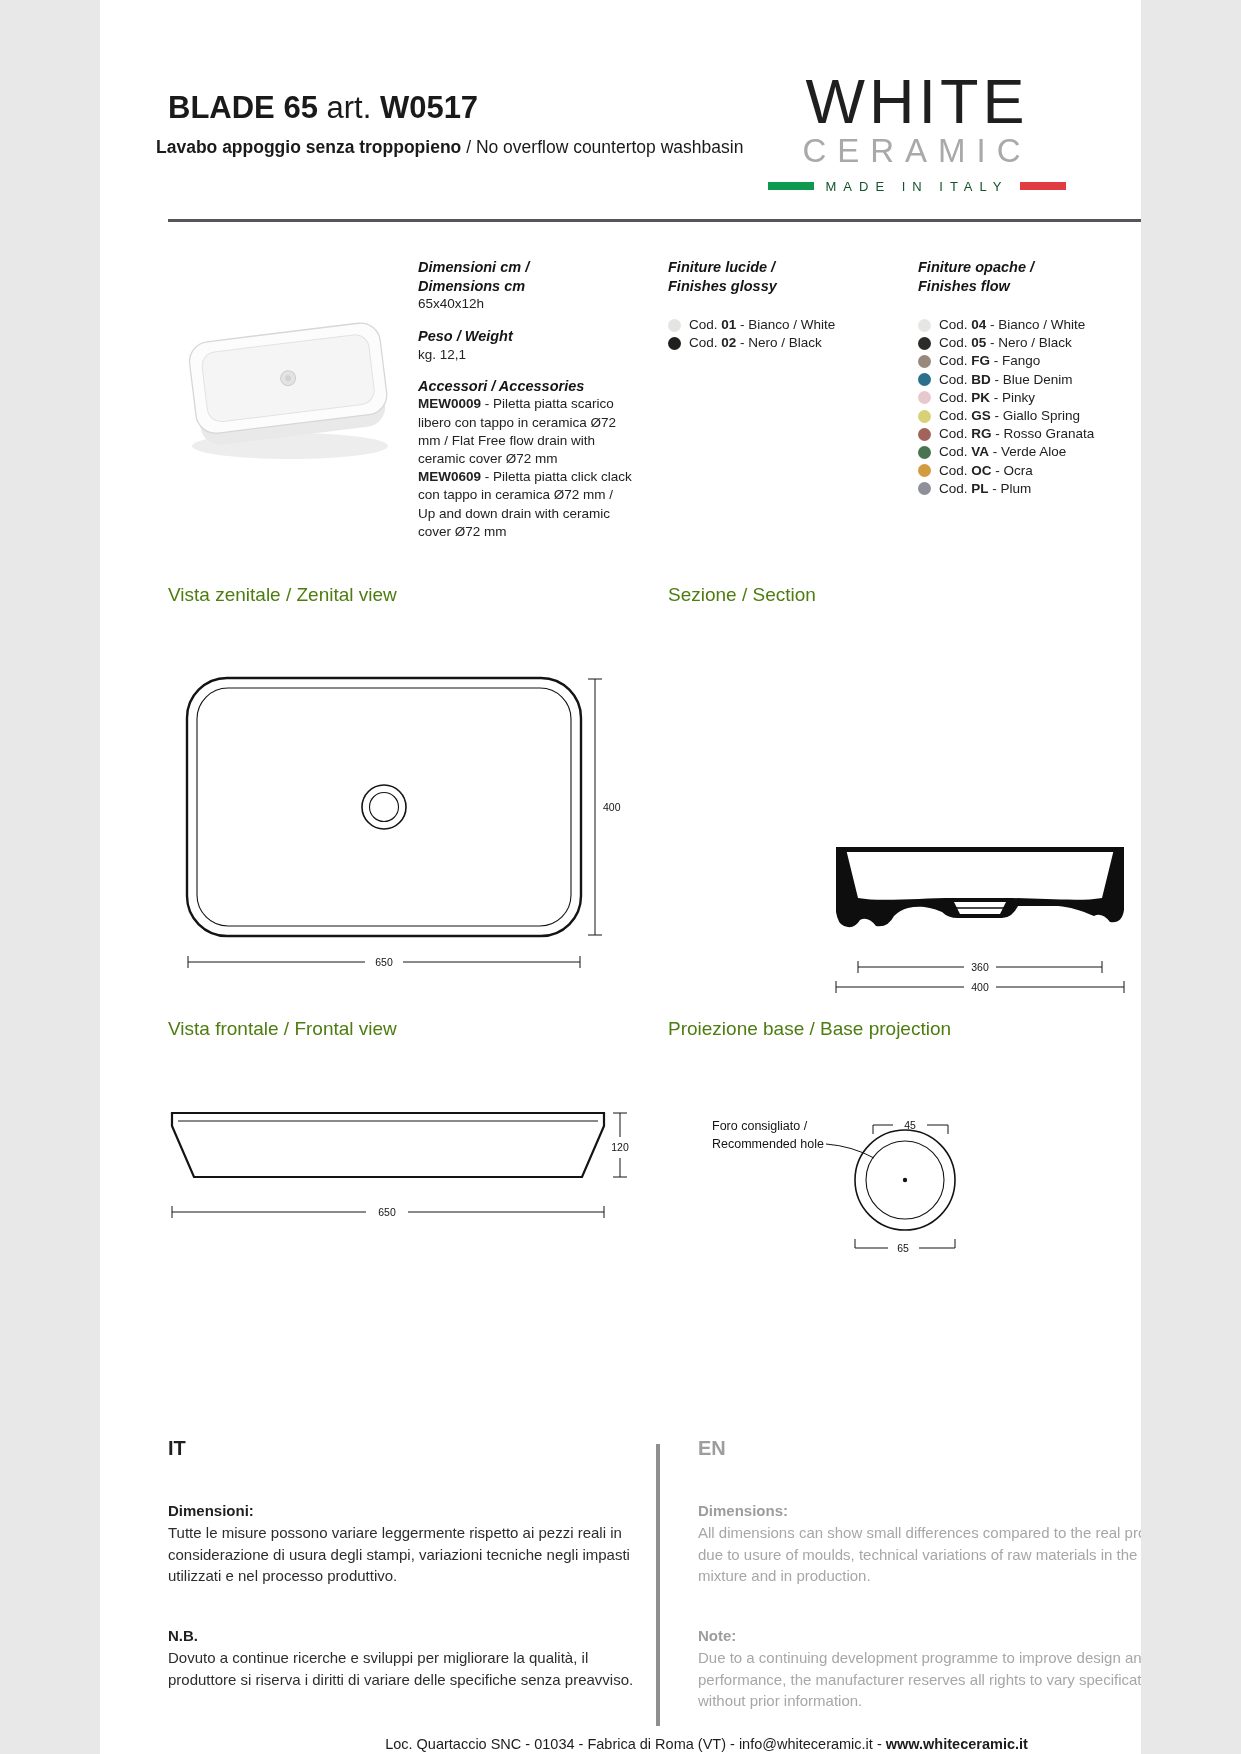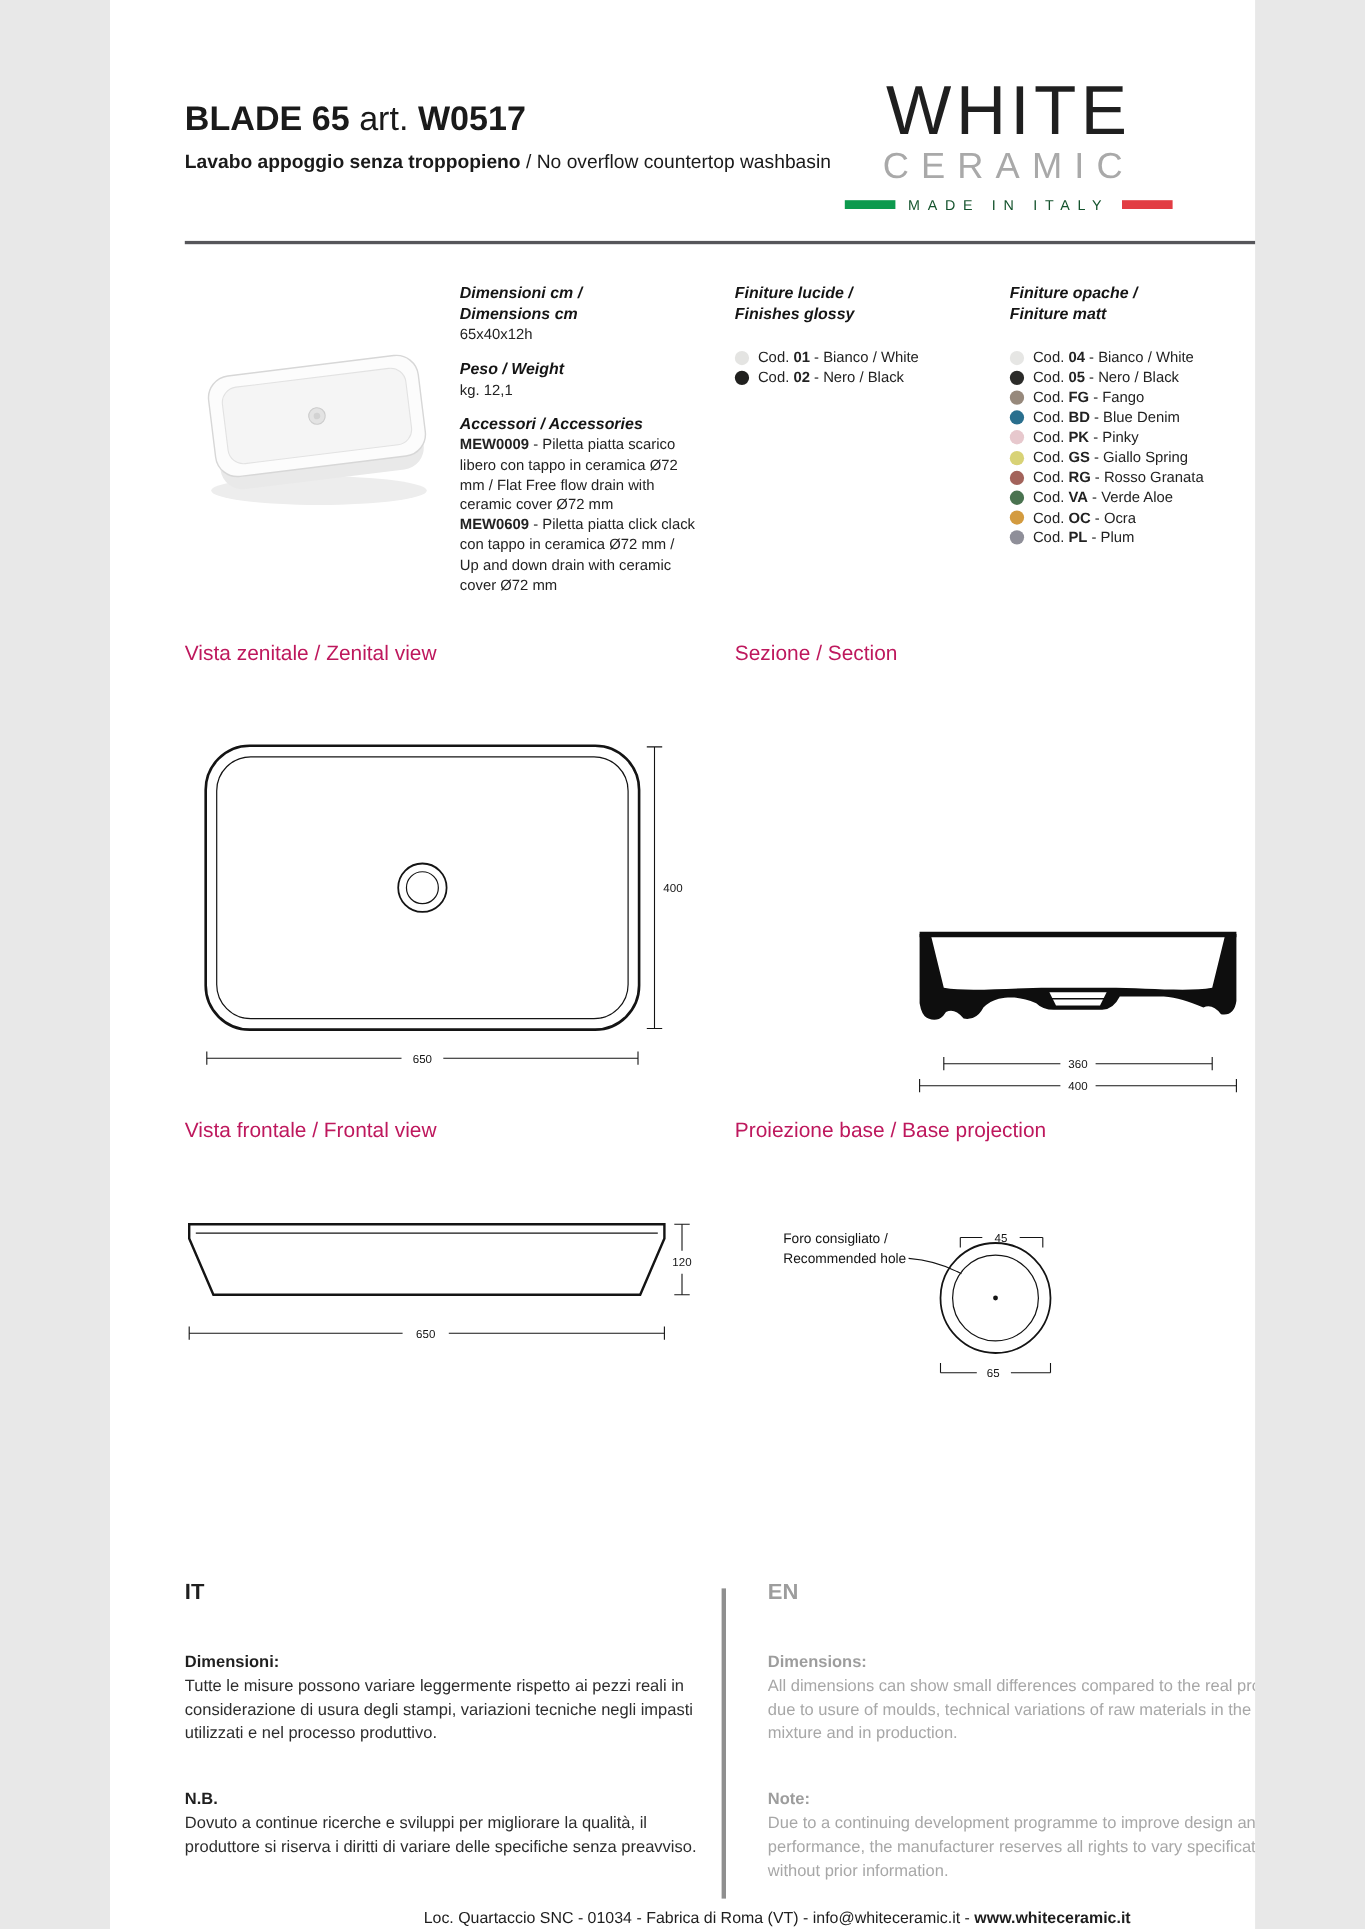--- a/index.html
+++ b/index.html
@@ -22,21 +22,21 @@
   .bi{font-style:italic;font-weight:bold;font-size:14.5px;line-height:18.5px;color:#151515;}
   .spec-val{margin:0 0 0 0;}
   .gap-s{height:14px;}
   .gap-m{height:13px;}
   .acc{margin:0;width:215px;}
   .fin-list{margin-top:21px;}
   .fin-item{display:flex;align-items:center;height:18.2px;}
   .swatch{width:13px;height:13px;border-radius:50%;margin-right:8px;flex:0 0 13px;}
   .fin-text{white-space:nowrap;}
   
-  .view-title{font-size:19px;color:#be185d;}
+  .view-title{font-size:19px;color:#4d7c0f;}
   
   .noteblock{position:absolute;top:1438px;width:480px;font-size:15px;line-height:21.5px;}
   .noteblock h2{margin:0 0 40px 0;font-size:20px;}
   .noteblock h4{margin:0 0 1px 0;font-size:15px;}
   .noteblock p{margin:0 0 0 0;}
   .nb-gap{height:38px;}
   .it-col{left:68px;color:#2d2d2d;}
   .it-col h2,.it-col h4{color:#1f1f1f;}
   .en-col{left:598px;color:#a7a7a7;}
   .en-col h2,.en-col h4{color:#9d9d9d;}
@@ -47,21 +47,21 @@
   .dimtxt{font-size:10.5px;}
 </style>
 </head>
 <body>
 
 <div class="page">
 
   <div class="abs title" style="left:68px;top:90px;">
     <b>BLADE 65</b><span> art. </span><b>W0517</b>
   </div>
-  <div class="abs subtitle" style="left:68px;top:137px;">
+  <div class="abs subtitle" style="left:56px;top:137px;">
     <b>Lavabo appoggio senza troppopieno</b><span> / No overflow countertop washbasin</span>
   </div>
 
   <div class="logo">
     <div class="logo-w1">WHITE</div>
     <div class="logo-w2">CERAMIC</div>
     <div class="logo-tag">
       <span class="logo-bar" style="background-color: rgb(13, 154, 78);"></span>
       <span class="logo-tagtext">MADE IN ITALY</span>
       <span class="logo-bar" style="background-color: rgb(226, 60, 67);"></span>
@@ -104,21 +104,21 @@
       </div>
       <div class="fin-item">
         <span class="swatch" style="background-color: rgb(32, 32, 30);"></span>
         <span class="fin-text"><span>Cod. </span><b>02</b><span> - Nero / Black</span></span>
       </div>
     </div>
   </div>
 
   <div class="col" style="left:818px;width:260px;">
     <div class="bi">Finiture opache /</div>
-    <div class="bi">Finiture matt</div>
+    <div class="bi">Finishes flow</div>
     <div class="fin-list">
       <div class="fin-item">
         <span class="swatch" style="background-color: rgb(230, 230, 228);"></span>
         <span class="fin-text"><span>Cod. </span><b>04</b><span> - Bianco / White</span></span>
       </div>
       <div class="fin-item">
         <span class="swatch" style="background-color: rgb(43, 43, 41);"></span>
         <span class="fin-text"><span>Cod. </span><b>05</b><span> - Nero / Black</span></span>
       </div>
       <div class="fin-item">

